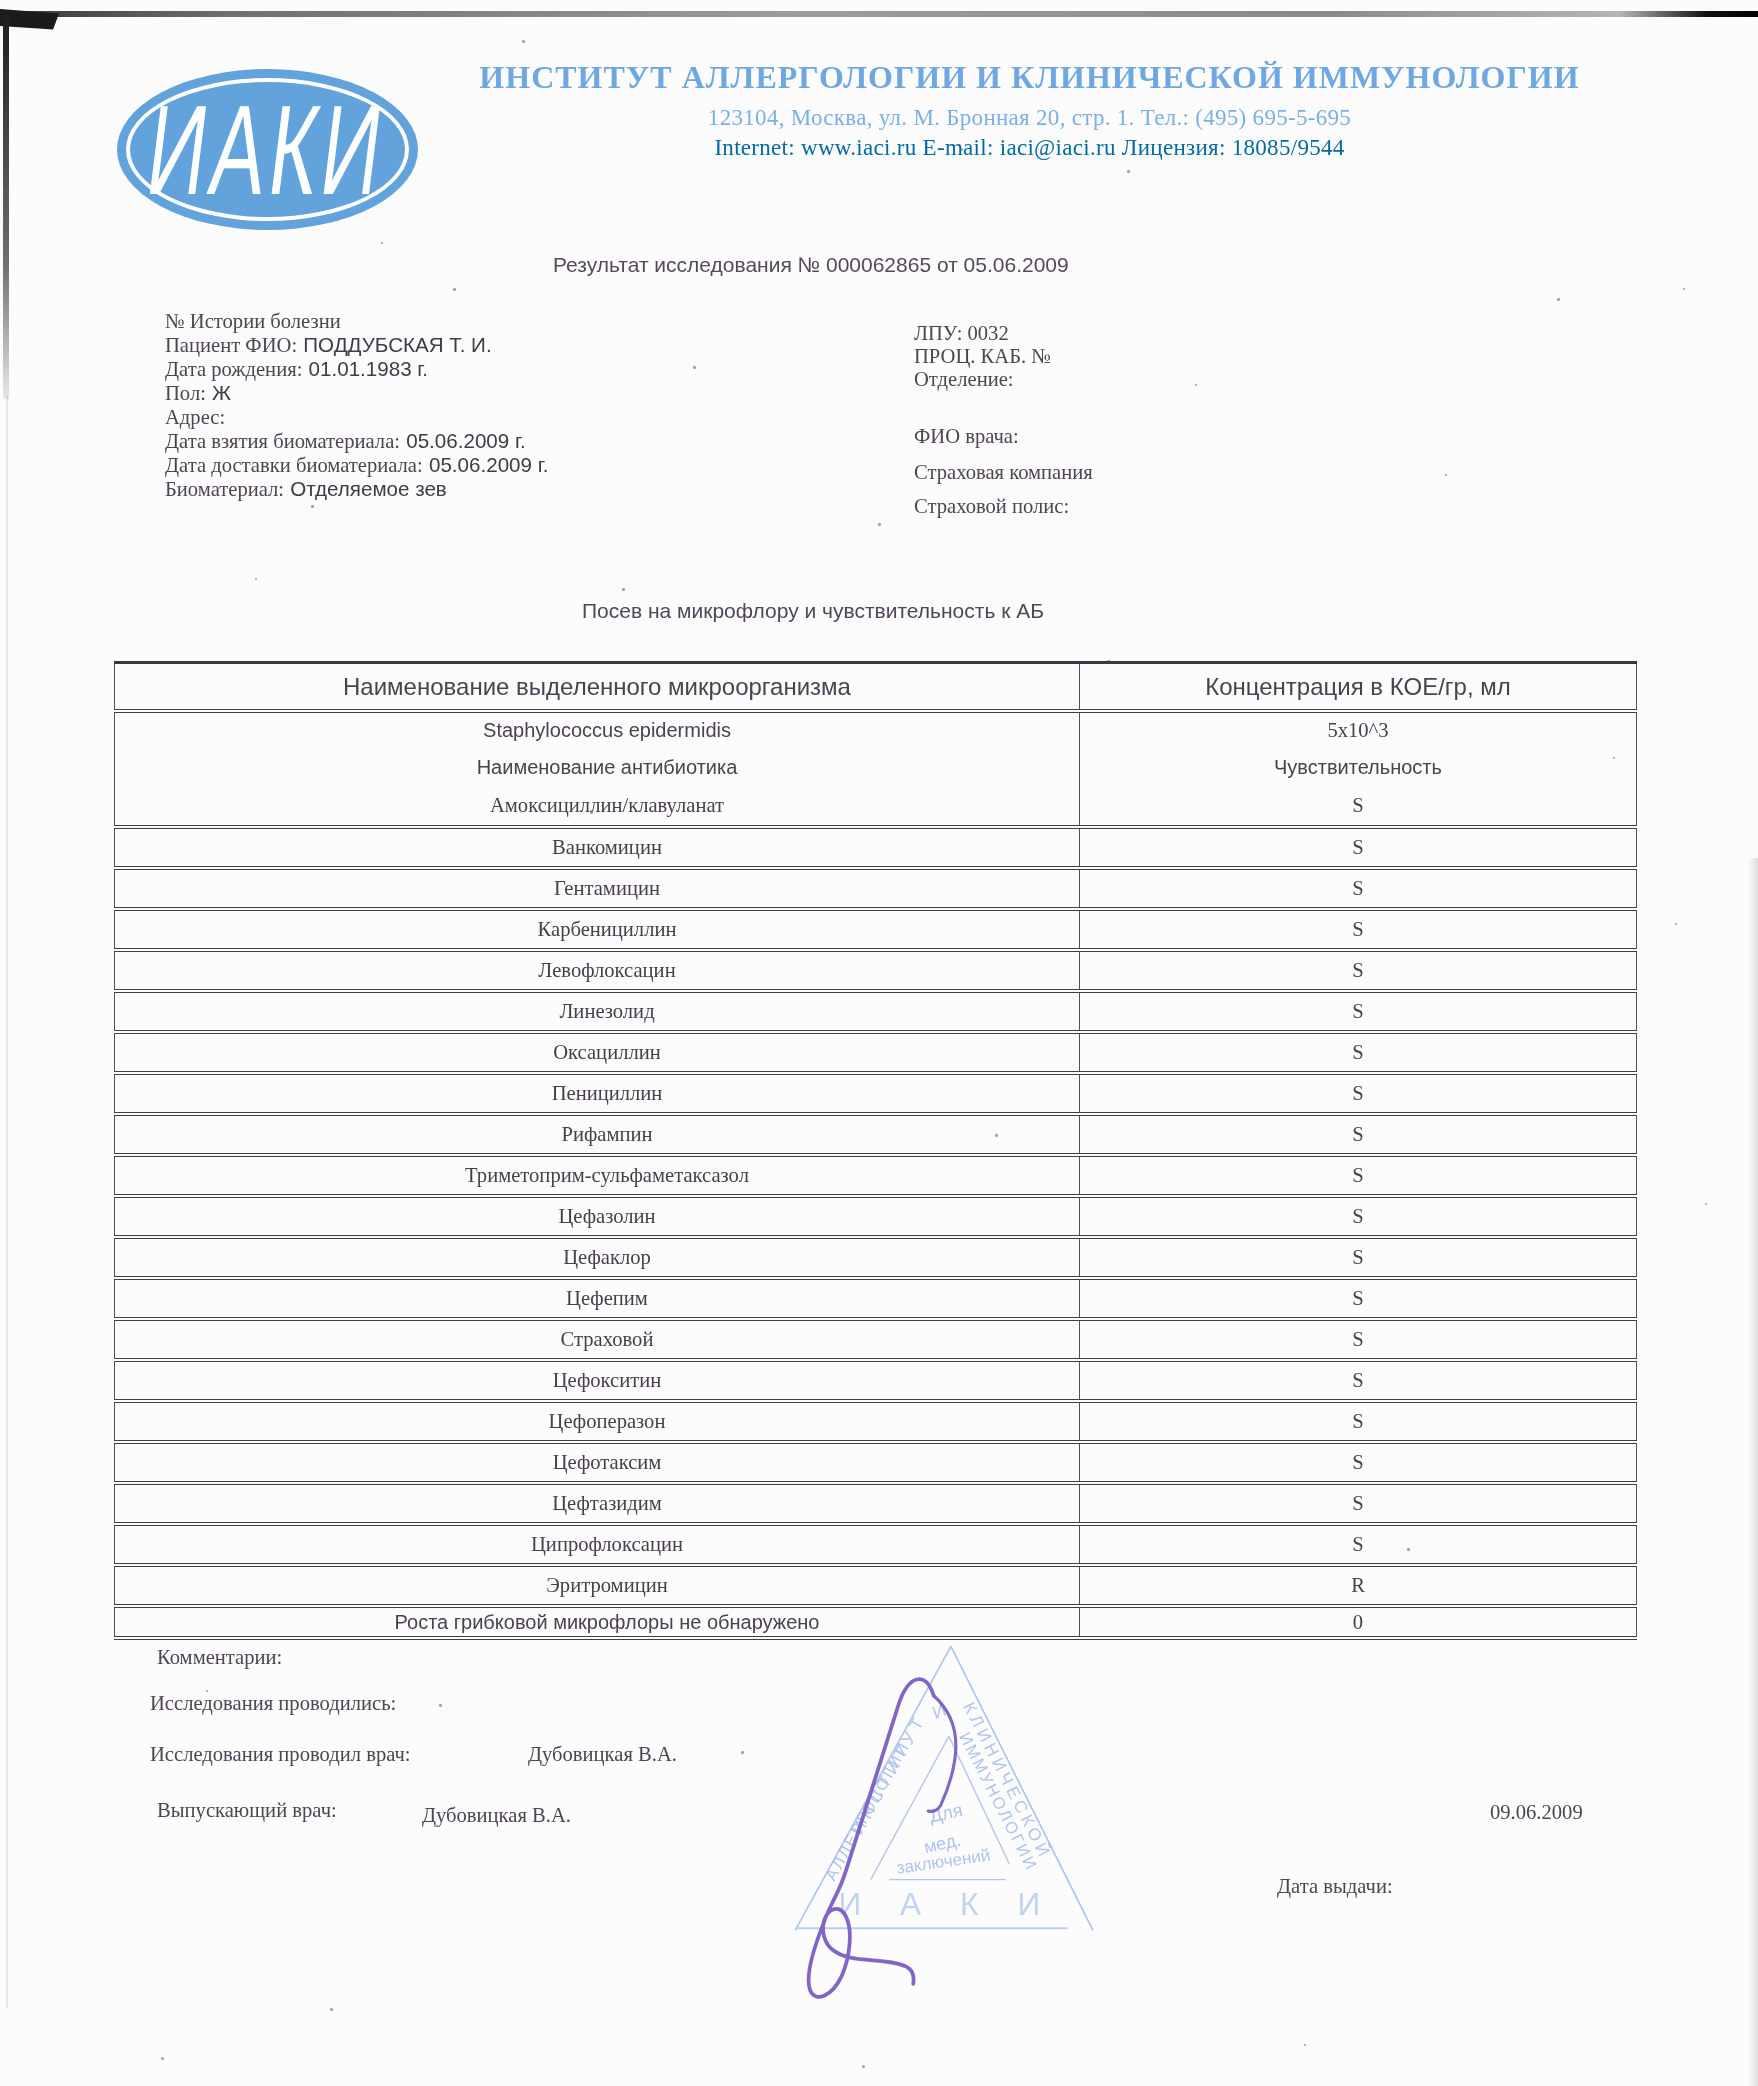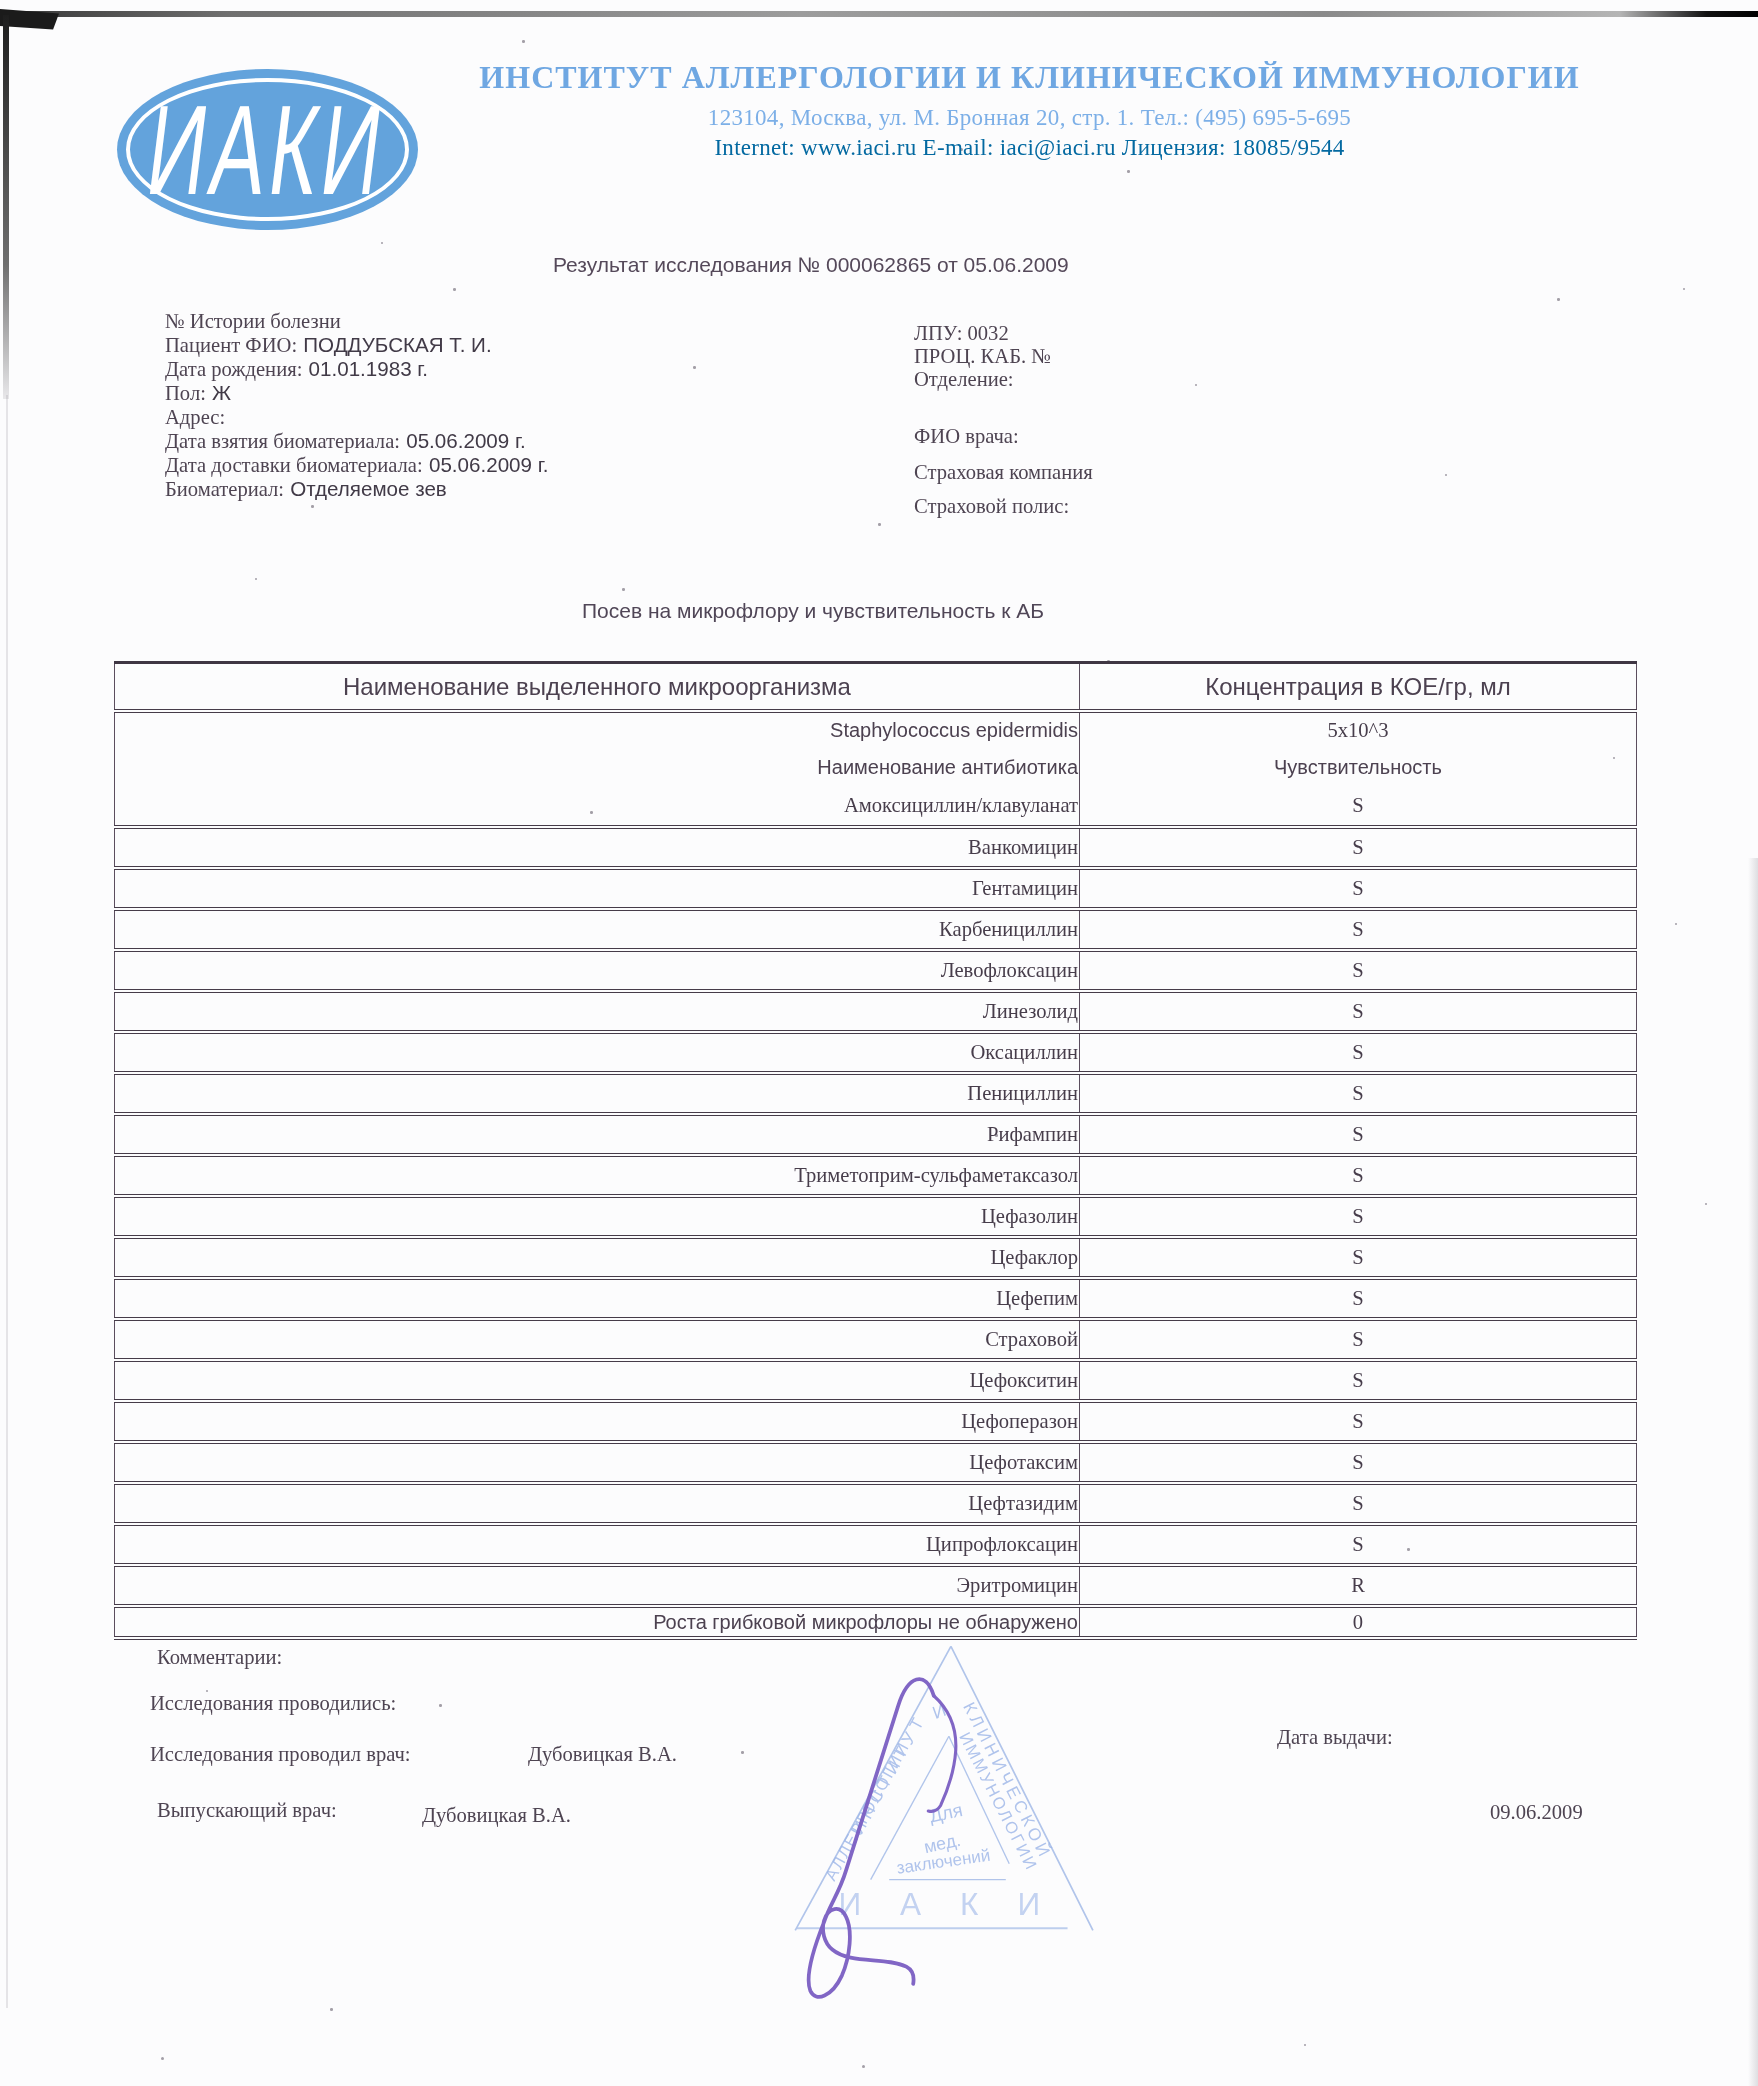--- a/index.html
+++ b/index.html
@@ -43,21 +43,21 @@
   .section-title{position:absolute;left:582px;top:599px;font-family:"Liberation Sans",sans-serif;
     font-size:21px;color:#504657;}
 
   
   .result-table{position:absolute;left:114px;top:661px;width:1523px;border-collapse:collapse;table-layout:fixed;
     border:1.4px solid #5b4d5e;border-top:3.4px solid #3f3643;border-bottom:4.8px double #463c49;}
   .result-table th{height:43px;font-family:"Liberation Sans",sans-serif;font-weight:400;font-size:24px;
     color:#4c4150;border-bottom:4.8px double #463c49;text-align:center;vertical-align:middle;}
   .result-table th:first-child{border-right:1.4px solid #5b4d5e;}
   .result-table td{vertical-align:middle;}
-  .c-name{padding-left:21px;text-align:right;border-right:1.4px solid #5b4d5e;
+  .c-name{padding-left:21px;text-align:center;border-right:1.4px solid #5b4d5e;
     font-family:"Liberation Serif",serif;font-size:20.6px;color:#473d4b;}
   .c-val{text-align:center;font-family:"Liberation Serif",serif;font-size:20.6px;color:#473d4b;}
   tr.sans-name .c-name{font-family:"Liberation Sans",sans-serif;font-size:20px;color:#4c4150;}
   tr.sans-val .c-val{font-family:"Liberation Sans",sans-serif;font-size:20px;color:#4c4150;}
   tr.bordered td{border-top:4.1px double #463c49;}
   tr.r-org{height:37px;} tr.r-abh{height:38px;} tr.r-ab{height:41px;} tr.r-last{height:32px;}
 
   
   .flabel{position:absolute;font-family:"Liberation Serif",serif;font-size:20.6px;color:#4e4452;white-space:nowrap;margin-left:36px;}
 
@@ -243,21 +243,21 @@
         </tr>
       </tbody>
   </table>
 
   <div class="flabel" style="left:121px;top:1646px">Комментарии:</div>
   <div class="flabel" style="left:114px;top:1692px">Исследования проводились:</div>
   <div class="flabel" style="left:114px;top:1743px">Исследования проводил врач:</div>
   <div class="flabel" style="left:492px;top:1743px">Дубовицкая В.А.</div>
   <div class="flabel" style="left:121px;top:1799px">Выпускающий врач:</div>
   <div class="flabel" style="left:386px;top:1804px">Дубовицкая В.А.</div>
-  <div class="flabel" style="left:1241px;top:1726px">Дата выдачи:</div>
+  <div class="flabel" style="left:1241px;top:1875px">Дата выдачи:</div>
   <div class="flabel" style="left:1454px;top:1801px">09.06.2009</div>
 
   <svg class="stamp-svg" width="343" height="439" viewBox="0 0 500 640">
     <g stroke="#a9bfe9" stroke-width="2.5" fill="none" opacity="0.9">
       <path d="M255,18 L28,432"></path>
       <path d="M255,18 L462,432"></path>
       <path d="M30,429 L425,429" stroke-width="3" opacity="0.85"></path>
       <path d="M252,149 L138,358" stroke-width="2"></path>
       <path d="M252,149 L340,335" stroke-width="2"></path>
       <path d="M165,358 L335,358" stroke-width="2"></path>

